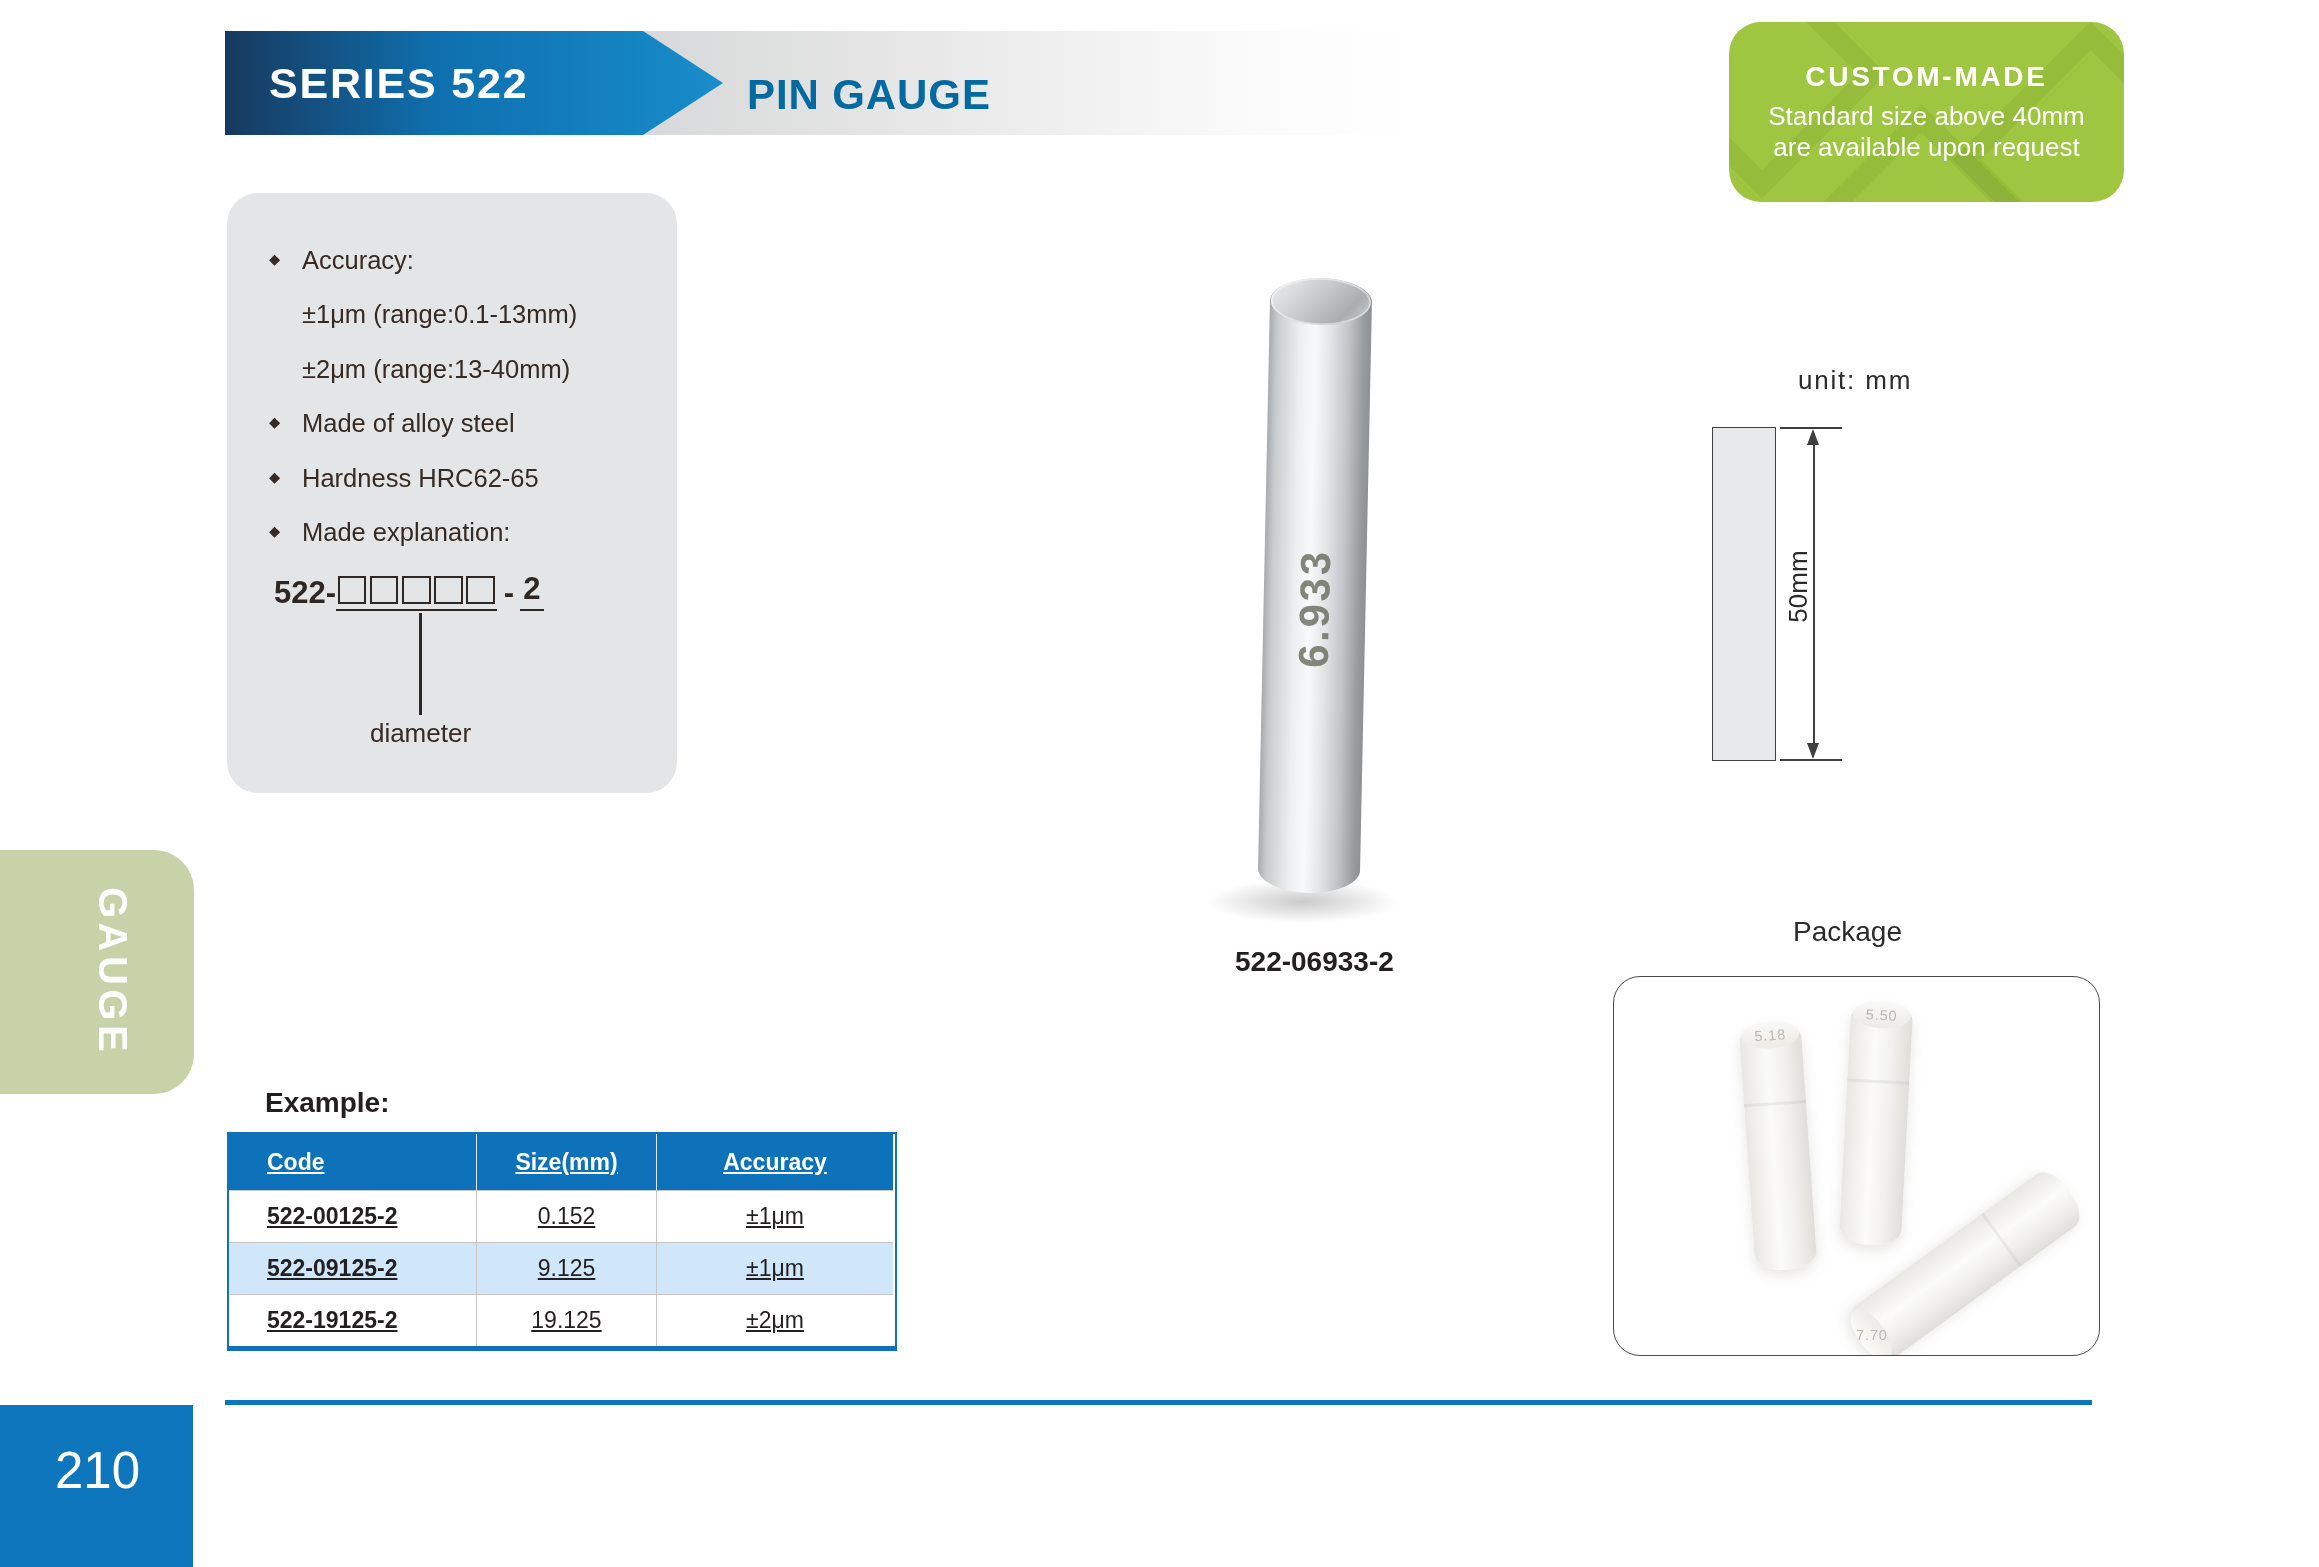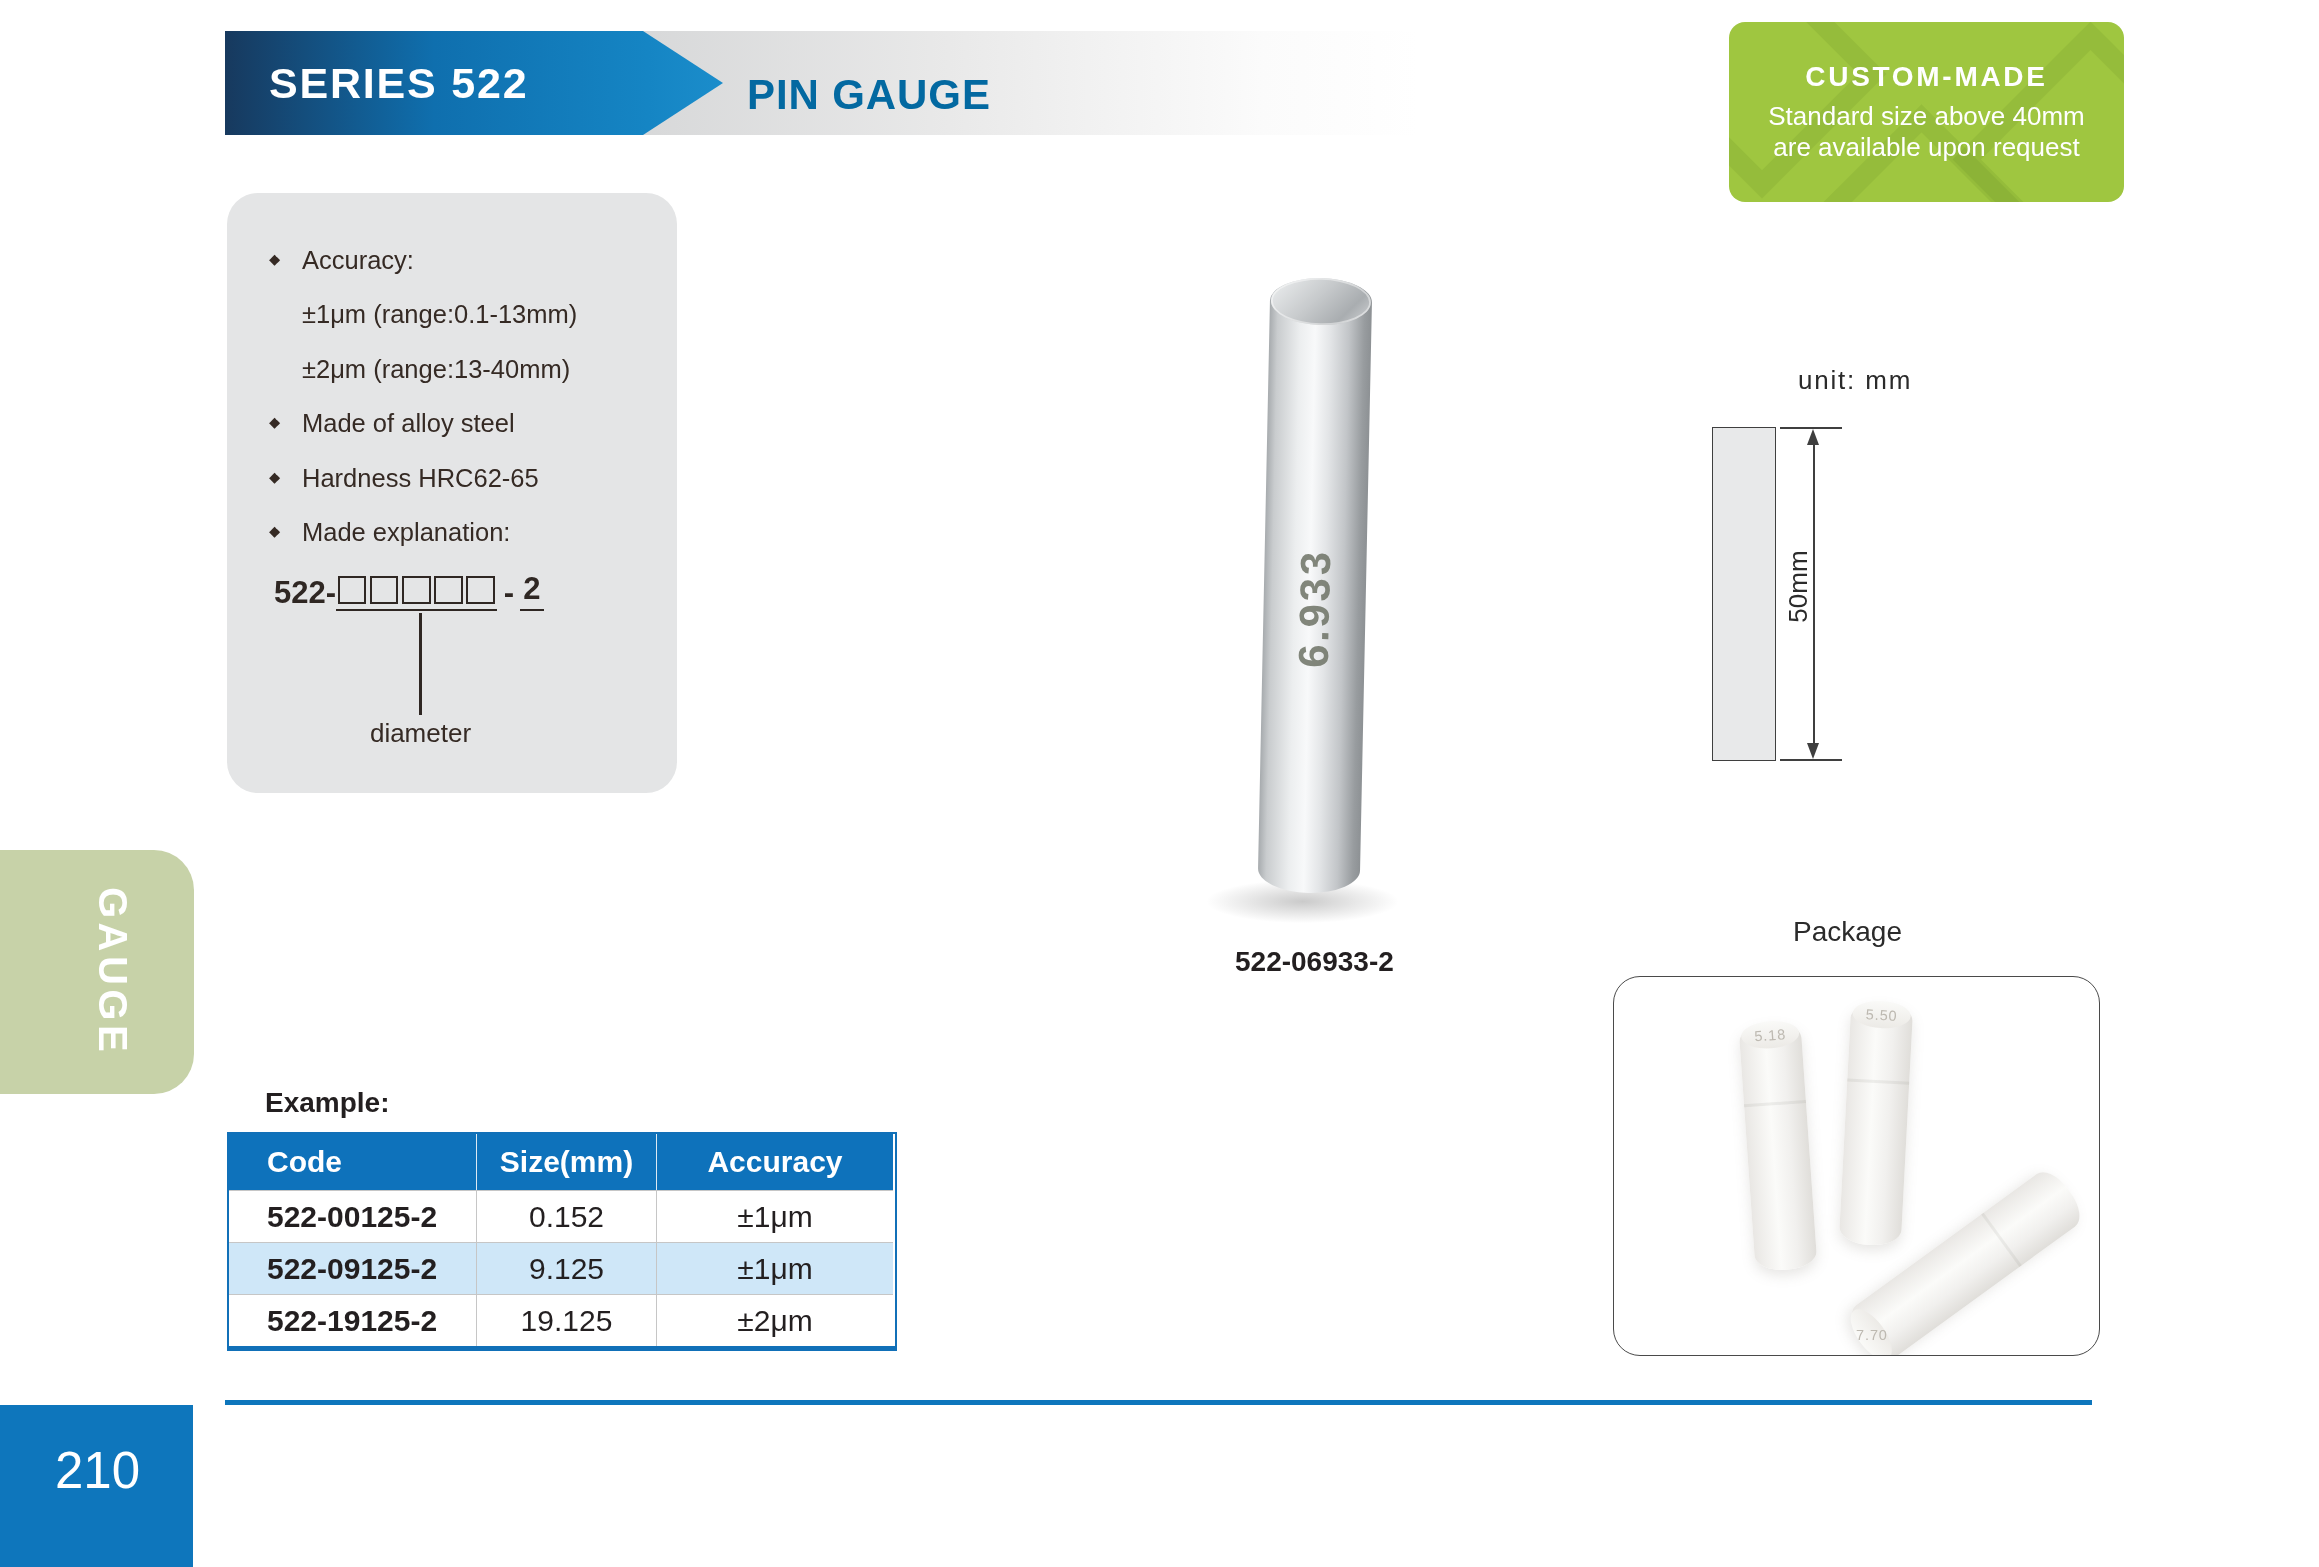--- a/index.html
+++ b/index.html
@@ -11,21 +11,21 @@
     background:linear-gradient(90deg,#d7d8d9 0%,#e9e9e9 40%,#fbfbfb 80%,#ffffff 100%);}
   .banner-blue{position:absolute;left:225px;top:31px;width:498px;height:104px;
     background:linear-gradient(90deg,#17395e 0%,#0f6fae 42%,#1585c4 85%,#1b8dcb 100%);
     clip-path:polygon(0 0,calc(100% - 80px) 0,100% 50%,calc(100% - 80px) 100%,0 100%);}
   .series-label{position:absolute;left:269px;top:31px;height:104px;display:flex;align-items:center;
     font-size:43px;font-weight:bold;color:#fff;letter-spacing:1.8px;}
   .product-title{position:absolute;left:747px;top:31px;height:128px;display:flex;align-items:center;
     font-size:42px;font-weight:bold;color:#0369a1;letter-spacing:0.9px;}
 
   
-  .badge{position:absolute;left:1729px;top:22px;width:395px;height:180px;border-radius:16px;
+  .badge{position:absolute;left:1729px;top:22px;width:395px;height:180px;border-radius:32px;
     background:#9fc640;overflow:hidden;display:flex;flex-direction:column;justify-content:center;
     align-items:center;gap:7.3px;}
   .badge .pat{position:absolute;border:20px solid rgba(69,110,20,0.10);transform:rotate(45deg);}
   .pat.p1{width:136px;height:136px;left:-55px;top:-36px;}
   .pat.p2{width:155px;height:155px;right:-64px;bottom:-55px;}
   .pat.p3{width:109px;height:109px;left:118px;bottom:-82px;}
   .badge-title{font-size:28px;font-weight:bold;color:#fff;letter-spacing:2.7px;z-index:1;}
   .badge-line{font-size:26px;color:#fff;line-height:31px;z-index:1;}
 
   
@@ -81,21 +81,21 @@
   .tube3{left:319px;top:161px;width:65px;height:256px;transform:rotate(54deg);}
   .tube3 .cap{top:auto;bottom:-1.8px;background:linear-gradient(0deg,#fafaf8 0%,#eceae6 100%);}
   .tube3 .cap span{display:inline-block;transform:rotate(-54deg);}
   .tube .seam{position:absolute;left:0;top:32%;width:100%;height:2.7px;background:rgba(120,115,105,0.10);}
 
   
   .example-title{position:absolute;left:265px;top:1087px;font-size:28px;font-weight:bold;color:#231f20;}
   .table{position:absolute;left:227px;top:1132px;width:670px;
     border:2.7px solid #1170b8;border-bottom:5.5px solid #1170b8;box-sizing:border-box;
     display:grid;grid-template-columns:247px 180px 237px;grid-template-rows:56px 52px 52px 52px;}
-  .cell{display:flex;align-items:center;justify-content:center;font-size:30px;color:#231f20;background:#fff;}
+  .cell{display:flex;align-items:center;justify-content:center;font-size:23px;color:#231f20;background:#fff;text-decoration:underline;}
   .cell.head{background:#0e72bb;color:#fff;font-weight:bold;}
   .cell.codecol{justify-content:flex-start;padding-left:38px;box-sizing:border-box;font-weight:bold;}
   .cell.head.codecol{font-weight:bold;}
   .cell.vsep{border-left:1.8px solid #c6c6c6;}
   .cell.head.vsep{border-left:1.8px solid #dce9f3;}
   .cell.hsep{border-top:1.8px solid #c6c6c6;}
   .row-alt{background:#cfe7f8;}
 
   
   .side-tab{position:absolute;left:0;top:850px;width:194px;height:244px;background:#c7d2a8;border-radius:0 40px 40px 0;}

